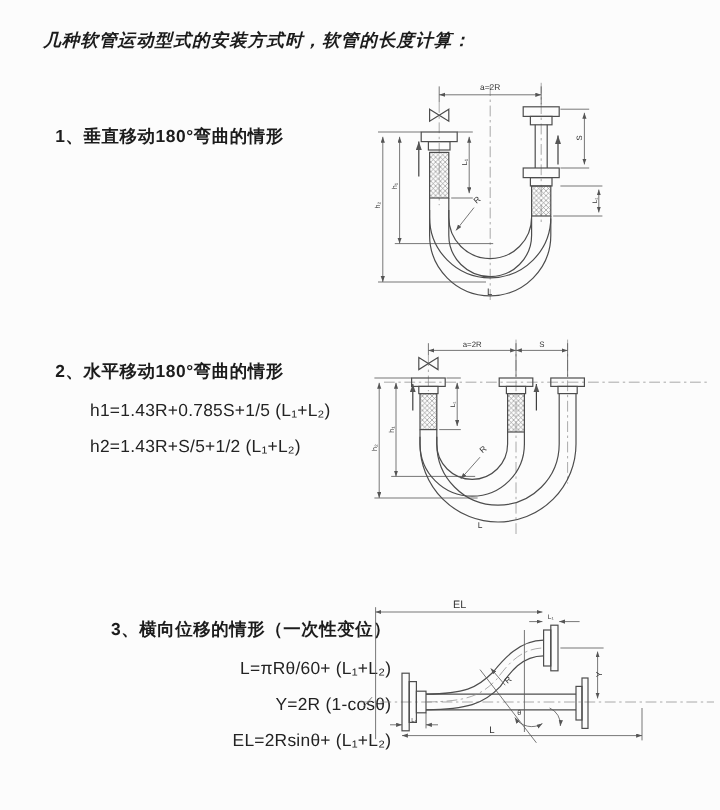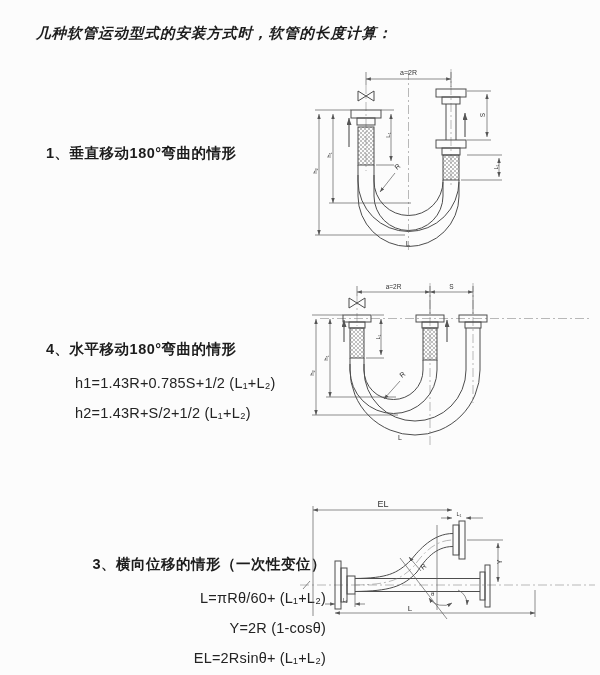--- a/index.html
+++ b/index.html
@@ -5,21 +5,21 @@
   html,body{margin:0;padding:0;}
   body{
     width:600px;height:675px;position:relative;overflow:hidden;
     background:#fcfcfc;color:#222;
     font-family:"Liberation Sans","DejaVu Sans",sans-serif;
   }
   .page-title{
     position:absolute;left:36px;top:24px;
     font-size:14.5px;font-weight:700;letter-spacing:1px;color:#1c1c1c;font-style:italic;
   }
-  .sec{position:absolute;left:46px;width:280px;margin-top:40px;}
+  .sec{position:absolute;left:46px;width:280px;}
   .sec-heading{font-size:14.5px;font-weight:700;letter-spacing:0.5px;color:#1c1c1c;}
   .formulas{margin:9px 0 0 29px;}
   .formula{font-size:14.5px;line-height:30px;color:#232323;letter-spacing:0.2px;white-space:nowrap;}
   .diag{position:absolute;}
   
   .draw{fill:none;stroke:#4d4d4d;stroke-width:1;}
   .thin{fill:none;stroke:#5d5d5d;stroke-width:0.7;}
   .thinA{fill:none;stroke:#5d5d5d;stroke-width:0.7;marker-end:url(#ar);}
   .dim{fill:none;stroke:#5d5d5d;stroke-width:0.7;marker-start:url(#ar);marker-end:url(#ar);}
   .cl{fill:none;stroke:#8a8a8a;stroke-width:0.6;stroke-dasharray:9 3 2 3;}
@@ -95,24 +95,24 @@
   <path class="draw" d="M55,112 V133 A50.5,50.5 0 0 0 156,133 V119"></path>
   <path class="draw" d="M71,112 V133 A34.5,34.5 0 0 0 140,133 V119"></path>
 
   <path class="thinA" d="M92,110 L77,129"></path>
   <text x="94" y="107" font-size="7" transform="rotate(-40 94 107)">R</text>
 
   <text x="105" y="183" font-size="8" text-anchor="middle">L</text>
 </svg>
 
 <div class="sec" style="top:300px;">
-  <div class="sec-heading">4、水平移动180°弯曲的情形</div>
+  <div class="sec-heading">2、水平移动180°弯曲的情形</div>
   <div class="formulas">
-    <div class="formula">h1=1.43R+0.785S+1/2 (L₁+L₂)</div>
-    <div class="formula">h2=1.43R+S/2+1/2 (L₁+L₂)</div>
+    <div class="formula">h1=1.43R+0.785S+1/5 (L₁+L₂)</div>
+    <div class="formula">h2=1.43R+S/5+1/2 (L₁+L₂)</div>
   </div>
 </div>
 
 <svg class="diag" style="left:300px;top:278px;" width="300" height="185" viewBox="0 0 300 185">
 
   <path class="cl" d="M20,40.5 H292"></path>
   <path class="cl" d="M130,5 V168"></path>
   <path class="cl" d="M173,5 V125"></path>
   <path class="cl" d="M57,18 V48"></path>
 

